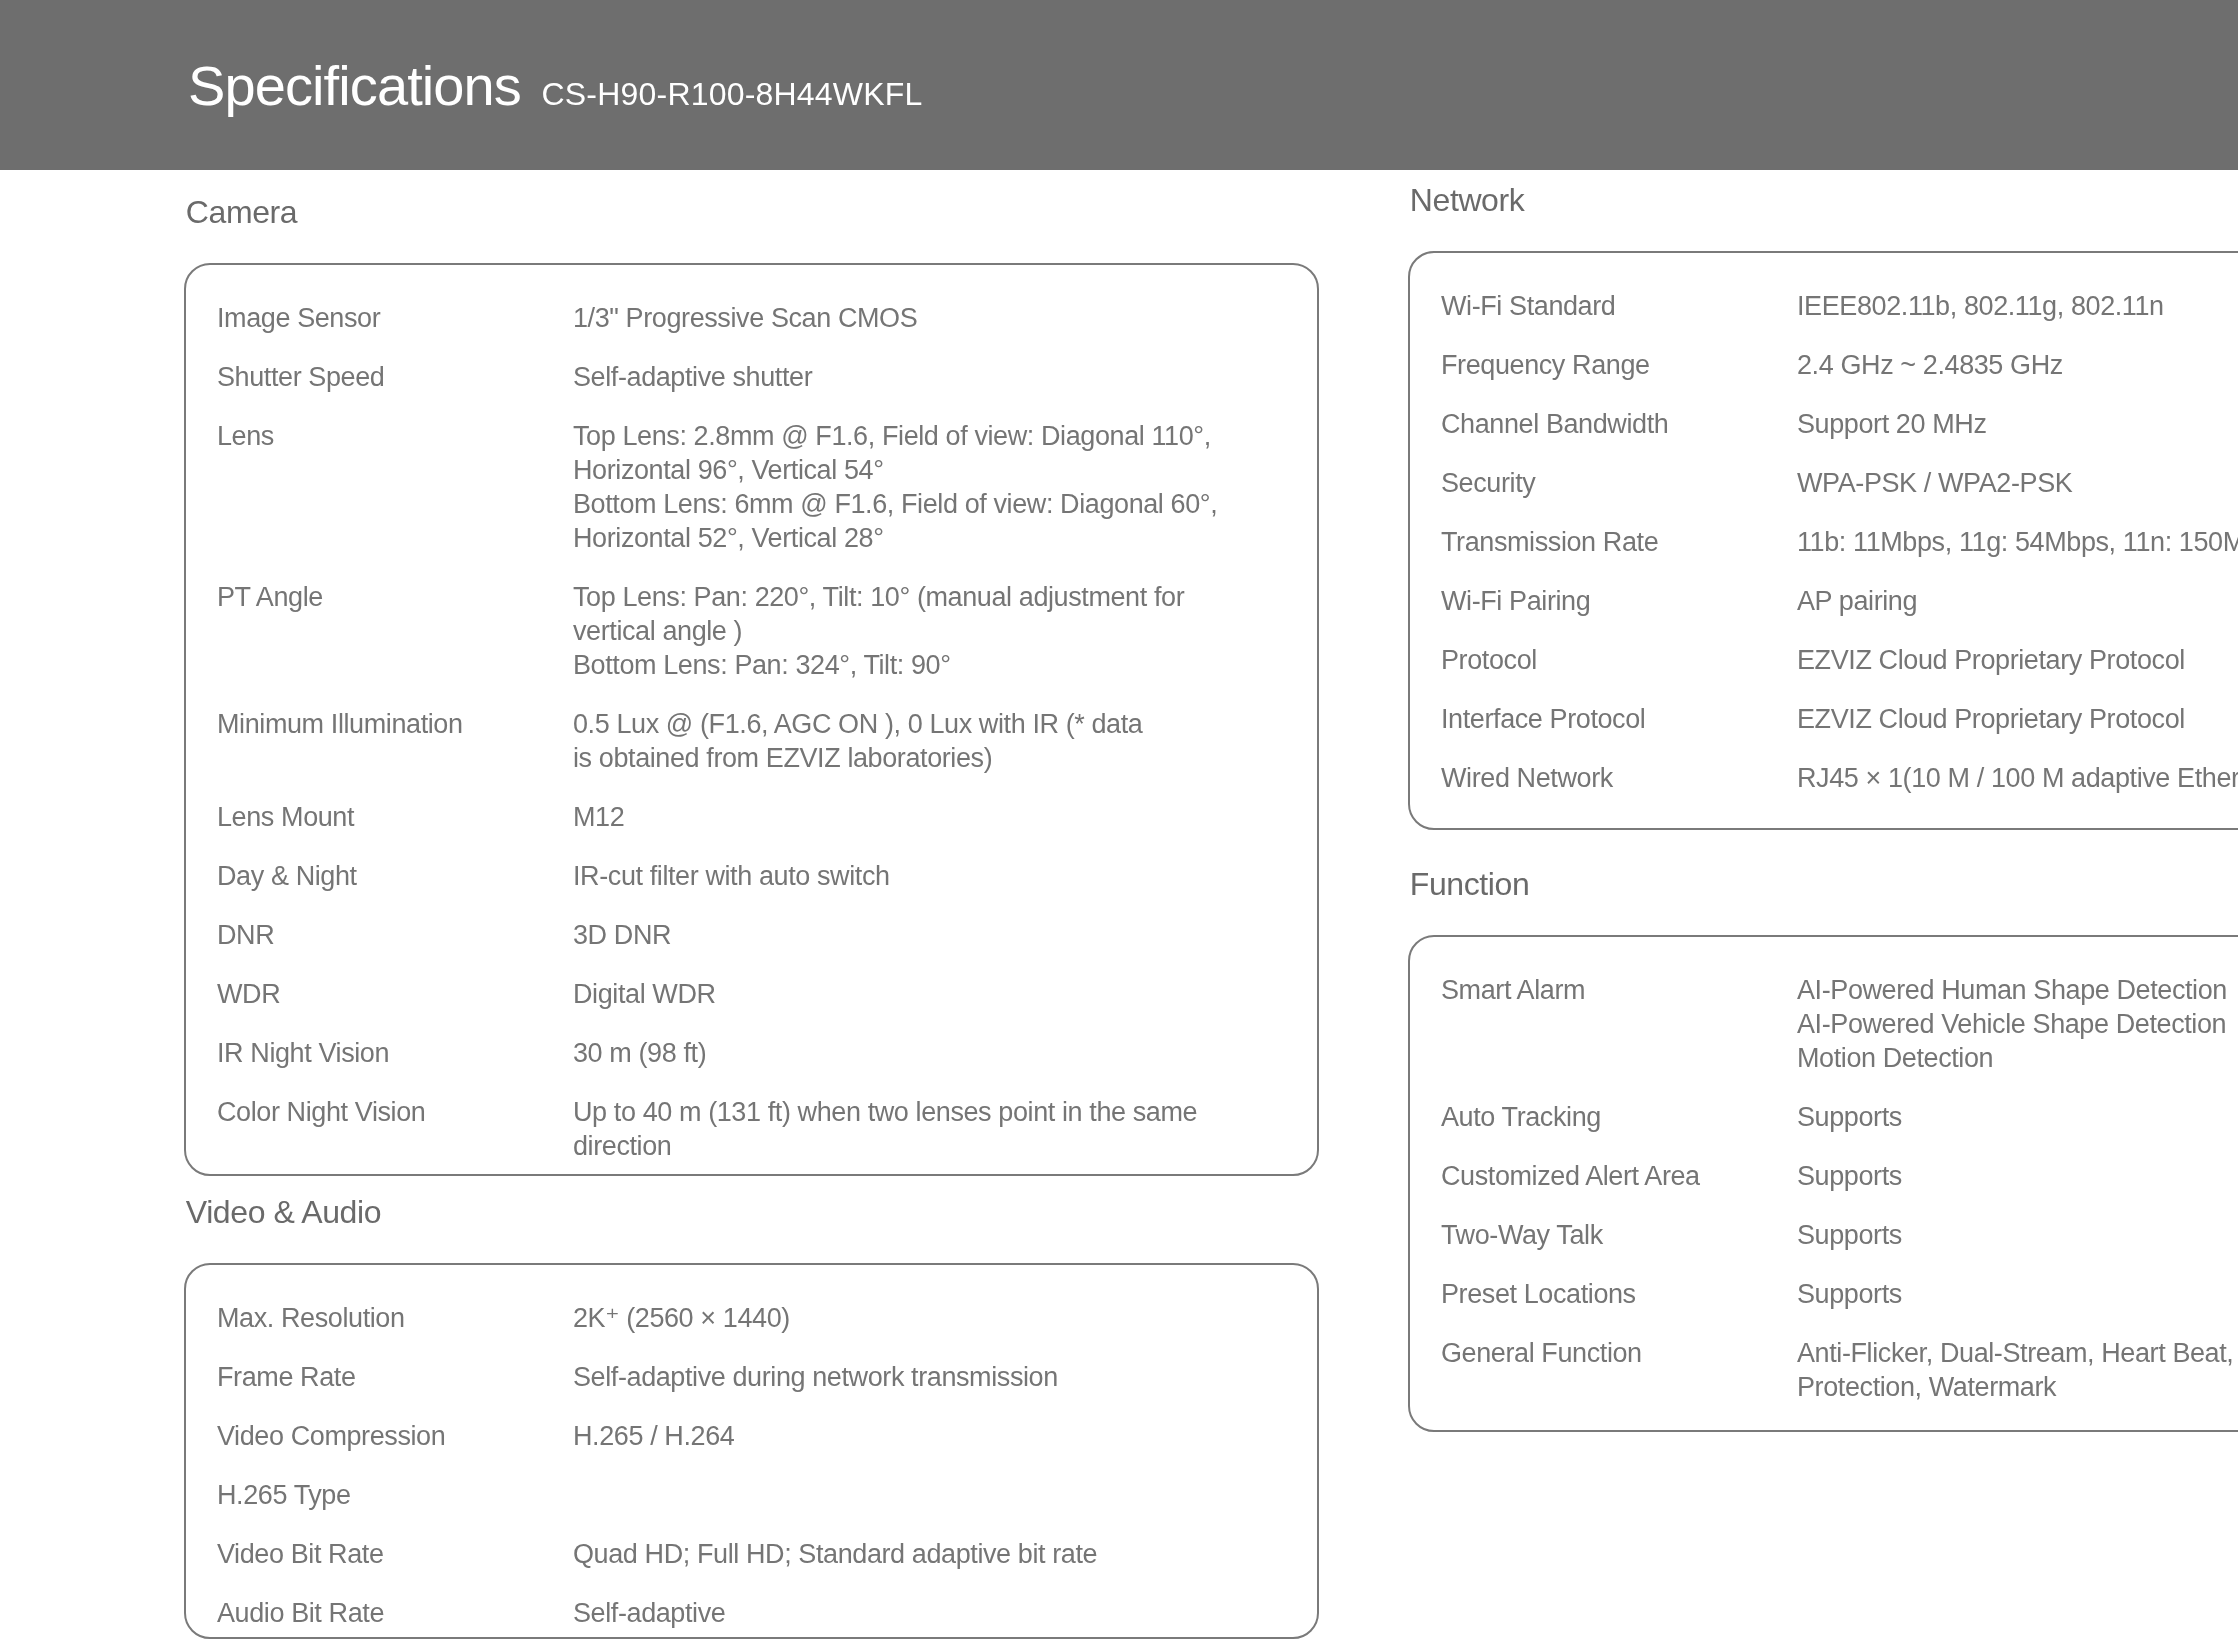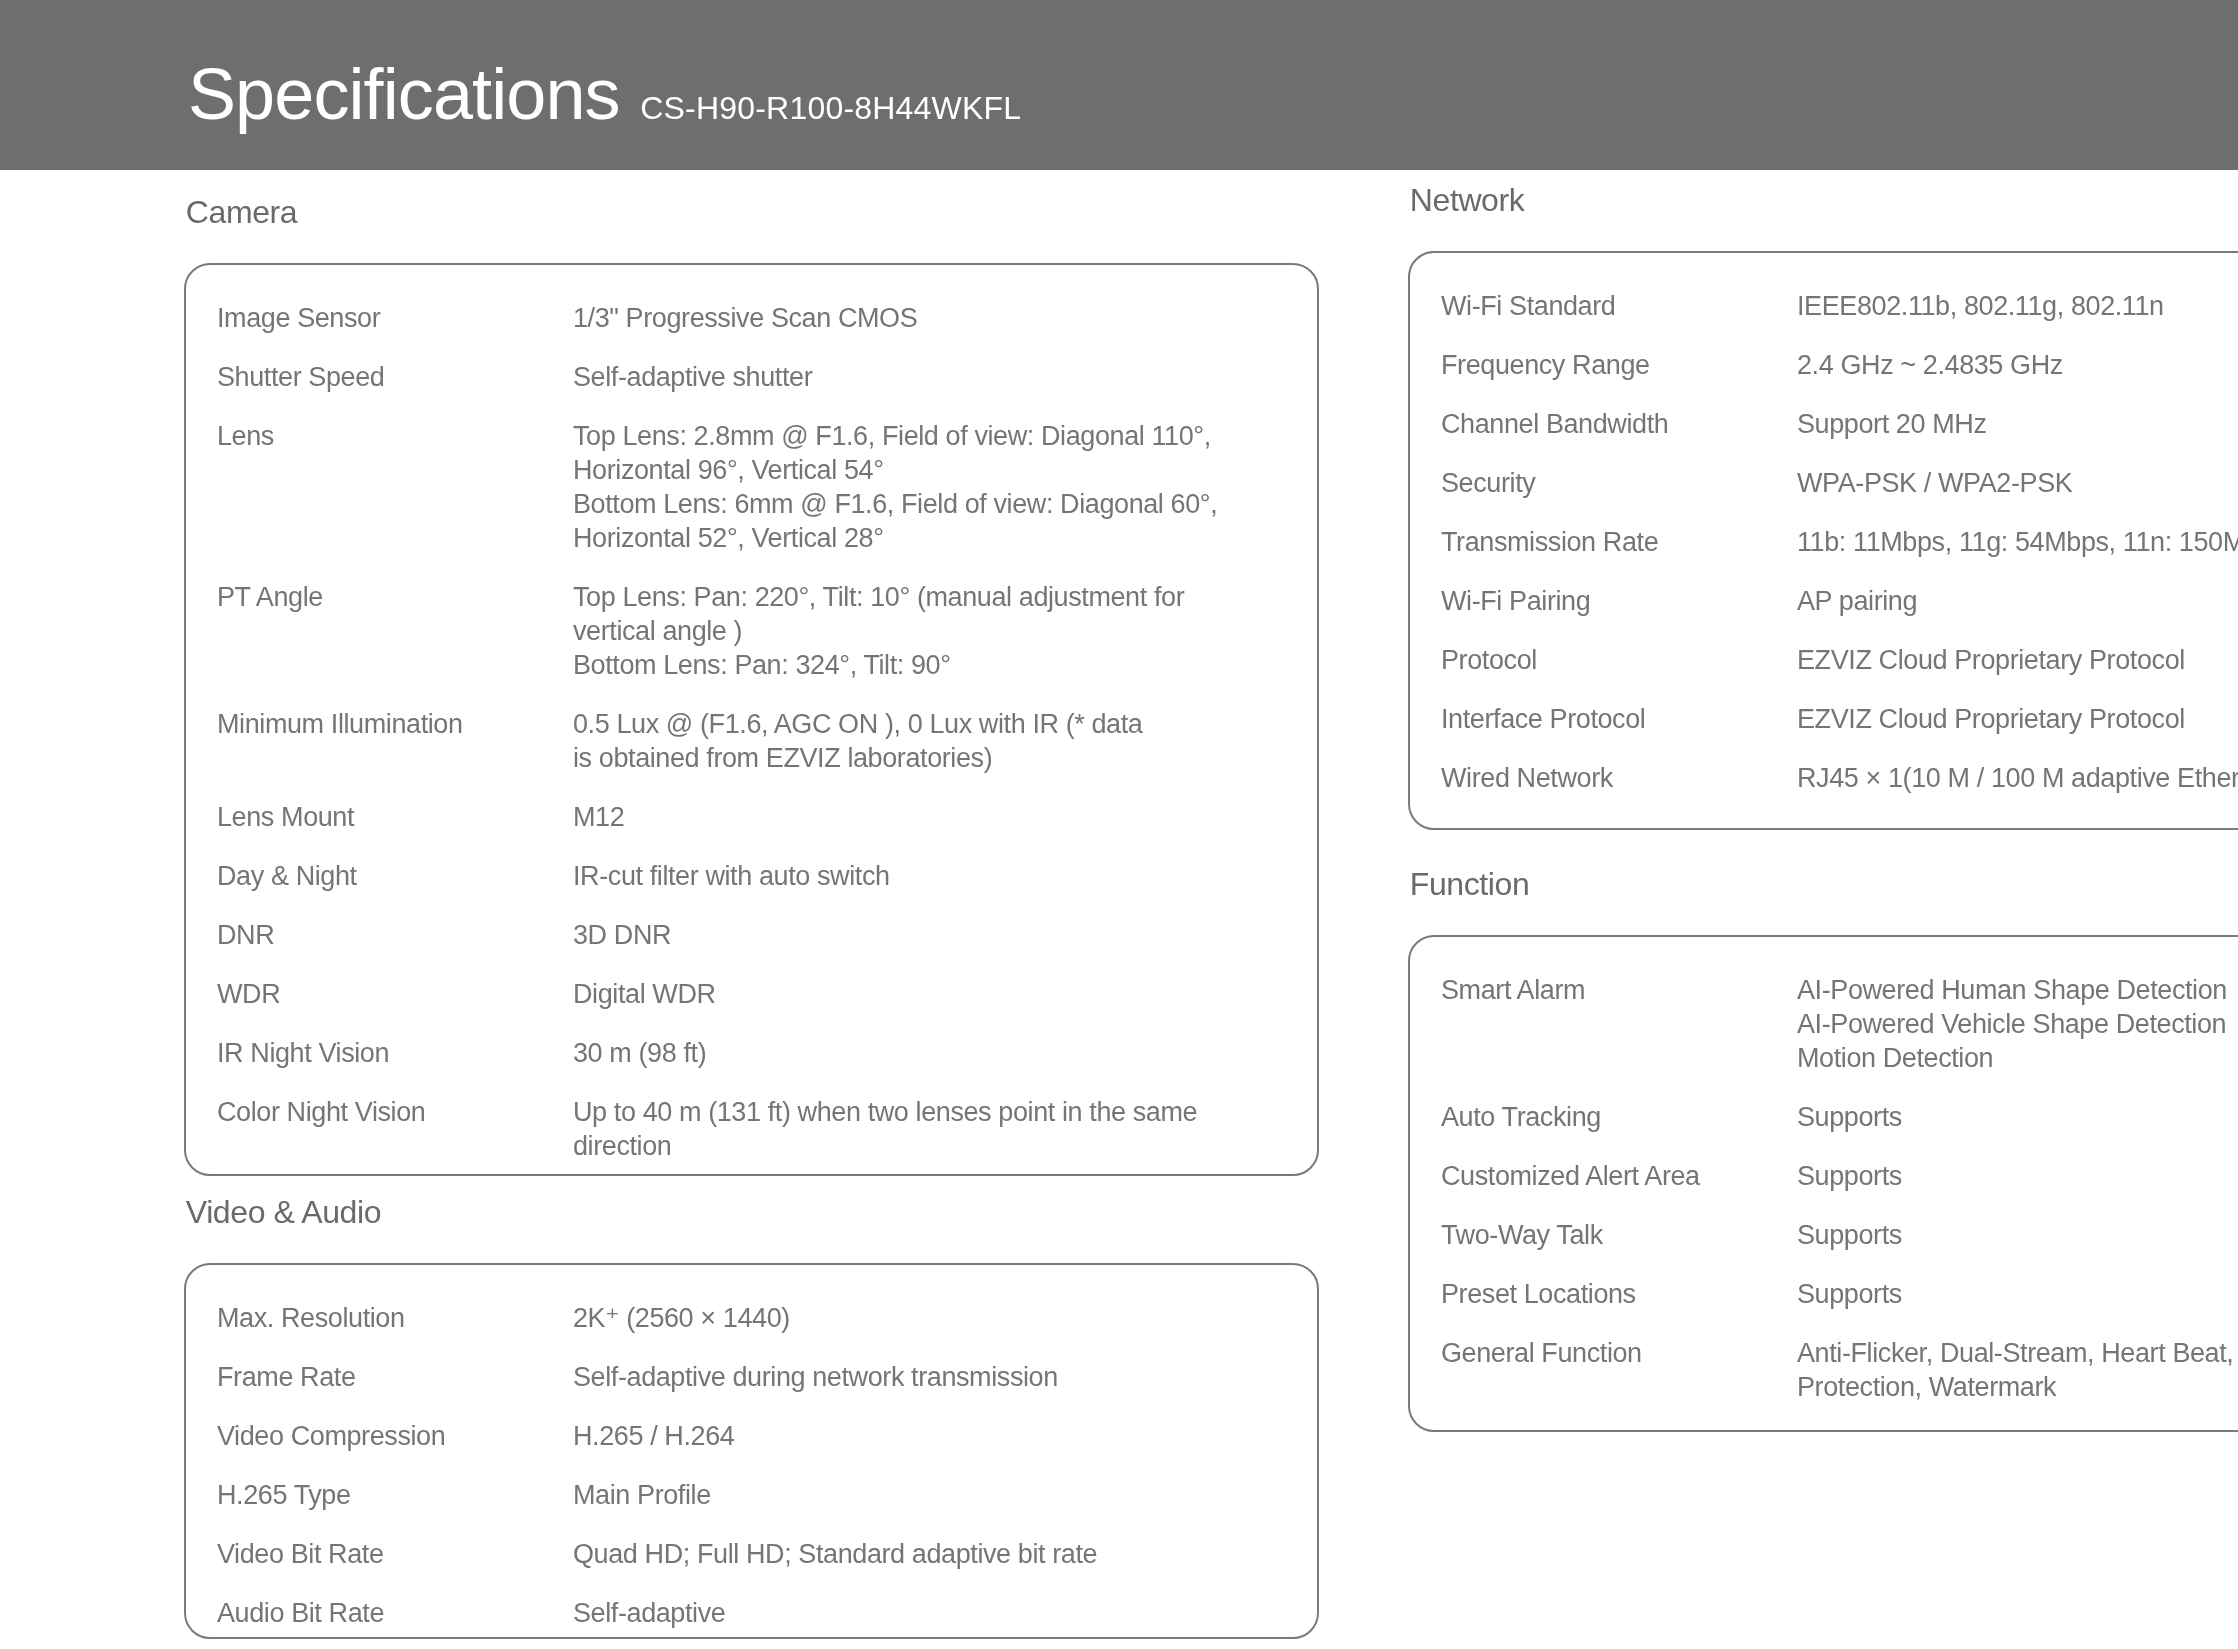--- a/index.html
+++ b/index.html
@@ -19,21 +19,21 @@
     height: 170px;
     background: #6e6e6e;
     box-sizing: border-box;
     display: flex;
     align-items: baseline;
     padding: 58px 0 0 188px;
     gap: 20.6px;
   }
   .page-title {
     margin: 0;
-    font-size: 72px;
+    font-size: 56px;
     line-height: 1;
     font-weight: 400;
     letter-spacing: -0.9px;
     color: #ffffff;
   }
   .model-number {
     font-size: 32px;
     line-height: 1;
     letter-spacing: 0.2px;
     color: #ffffff;
@@ -153,21 +153,20 @@
       <div class="row">
         <div class="lbl">Frame Rate</div>
         <div class="val">Self-adaptive during network transmission</div>
       </div>
       <div class="row">
         <div class="lbl">Video Compression</div>
         <div class="val">H.265 / H.264</div>
       </div>
       <div class="row">
         <div class="lbl">H.265 Type</div>
-        <div class="val">Main Profile</div>
       </div>
       <div class="row">
         <div class="lbl">Video Bit Rate</div>
         <div class="val">Quad HD; Full HD; Standard adaptive bit rate</div>
       </div>
       <div class="row">
         <div class="lbl">Audio Bit Rate</div>
         <div class="val">Self-adaptive</div>
       </div>
     </div>

